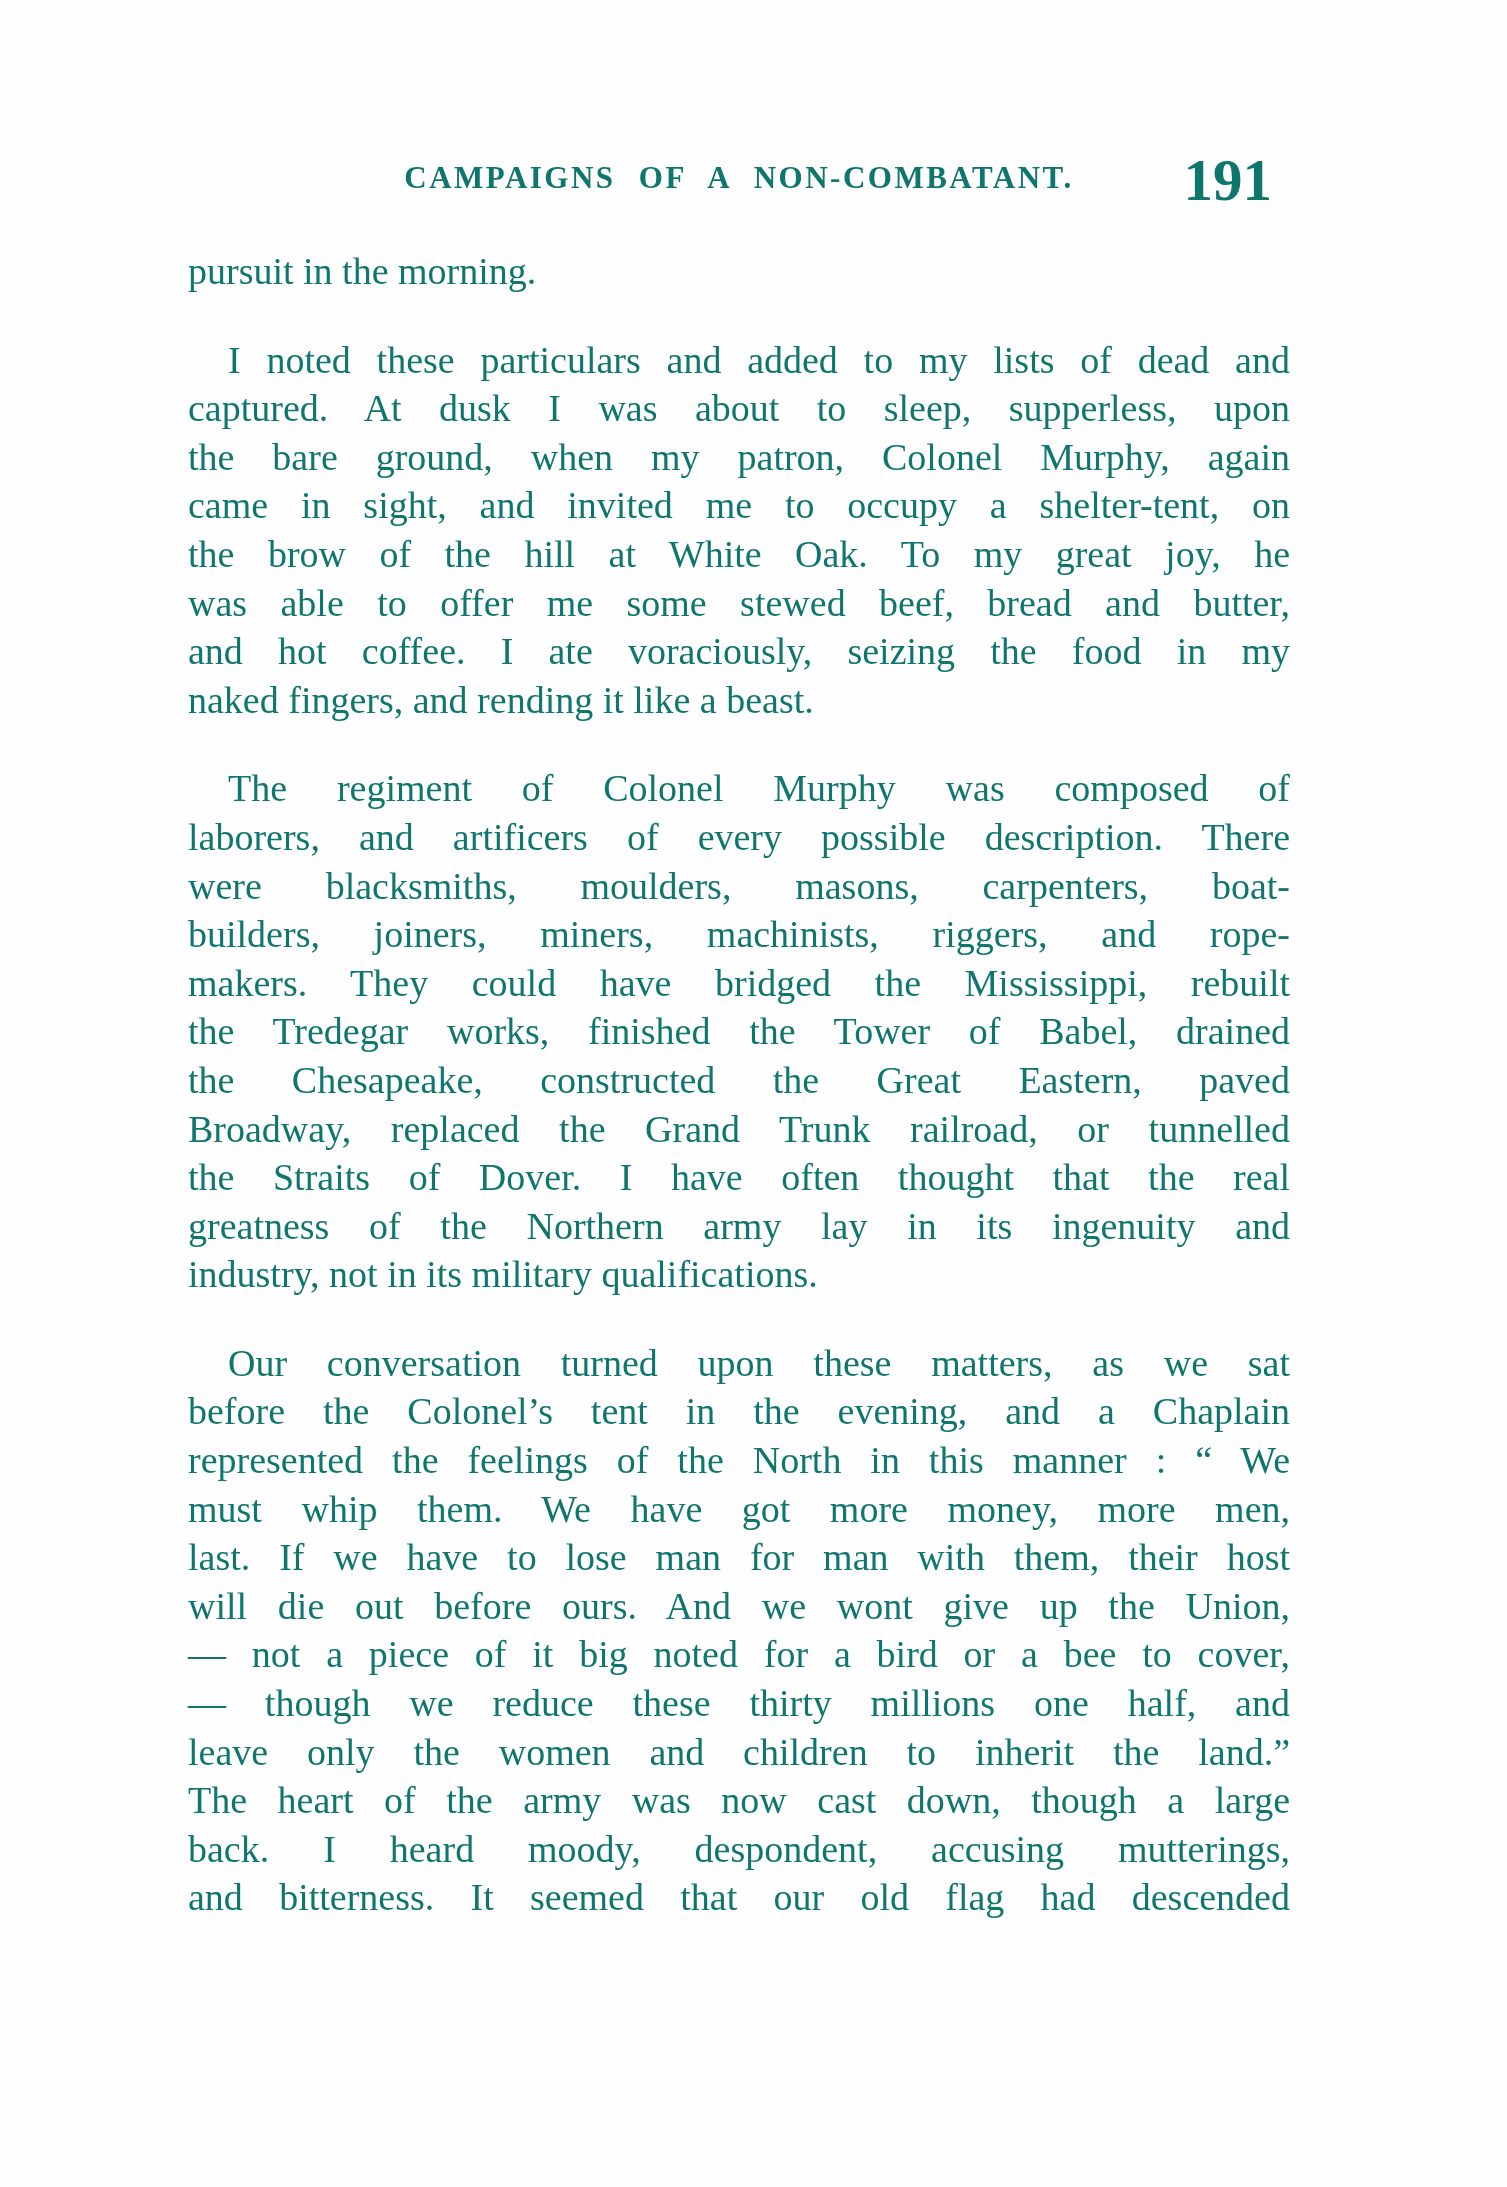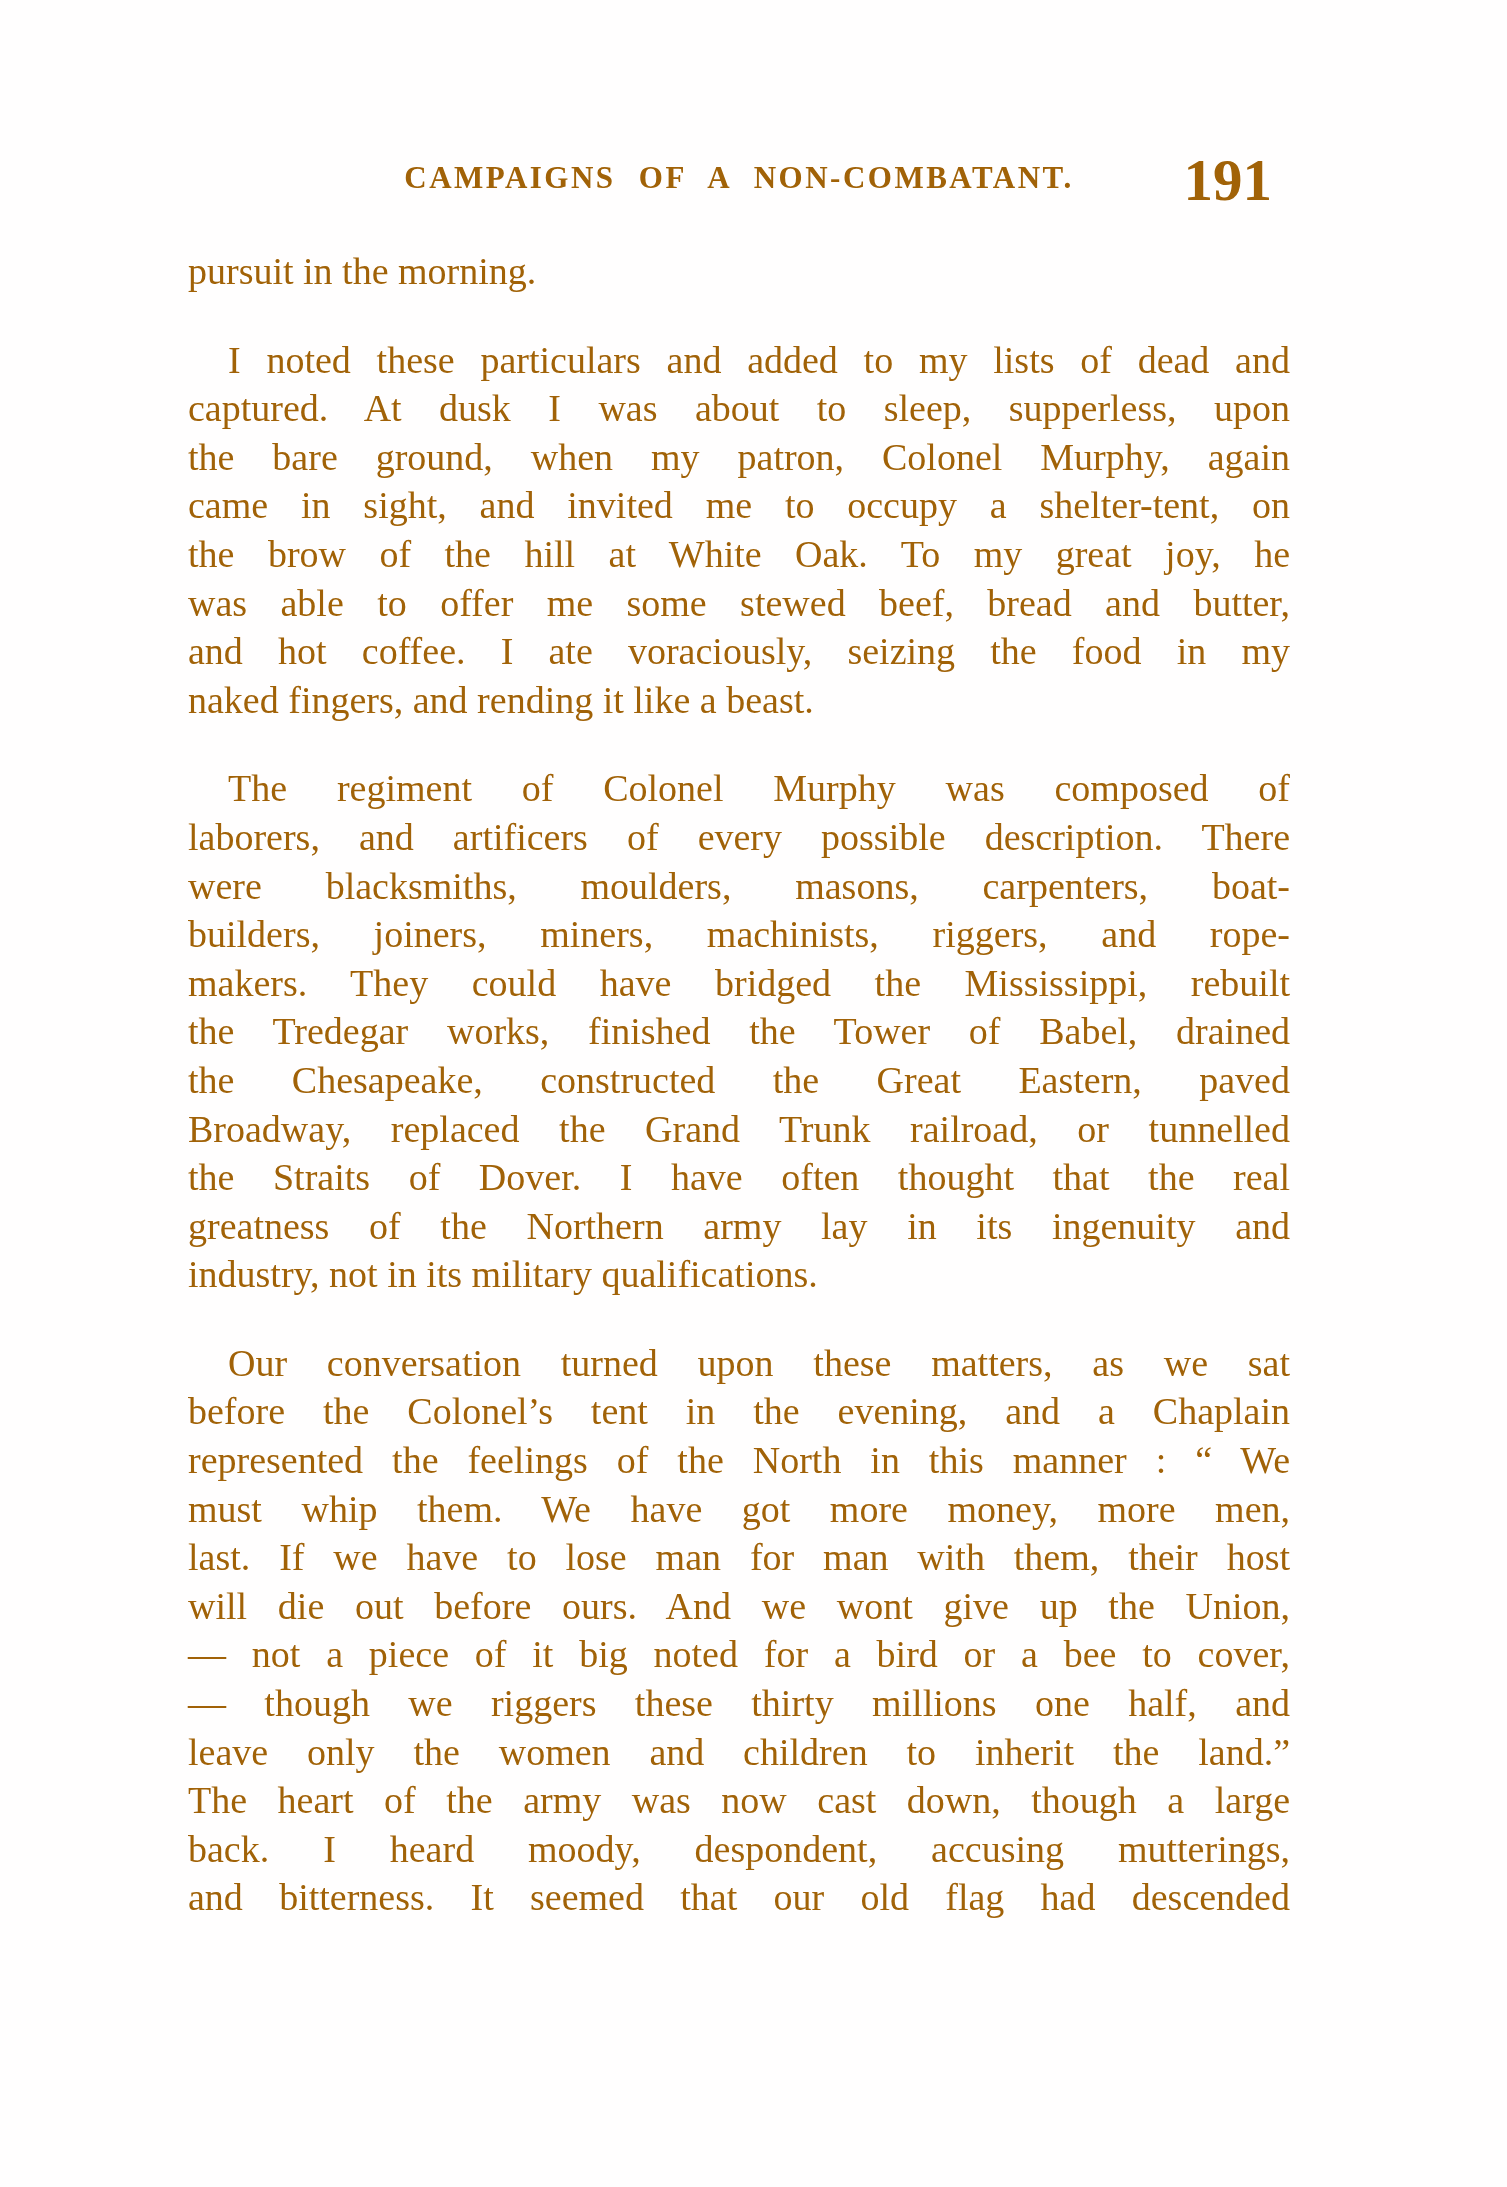--- a/index.html
+++ b/index.html
@@ -5,21 +5,21 @@
   html, body {
     margin: 0;
     padding: 0;
     background: #ffffff;
   }
   .page {
     position: relative;
     width: 1507px;
     height: 2187px;
     background: #fffefe;
-    color: #a16207;
+    color: #0f766e;
     font-family: "Liberation Serif", "DejaVu Serif", serif;
     overflow: hidden;
   }
   .running-title {
     position: absolute;
     top: 160px;
     left: 188px;
     width: 1102px;
     text-align: center;
     font-size: 31px;
@@ -85,19 +85,19 @@
       <div class="line">the Straits of Dover.  I have often thought that the real</div>
       <div class="line">greatness of the Northern army lay in its ingenuity and</div>
       <div class="line end">industry, not in its military qualifications.</div>
       <div class="line indent">Our conversation turned upon these matters, as we sat</div>
       <div class="line">before the Colonel’s tent in the evening, and a Chaplain</div>
       <div class="line">represented the feelings of the North in this manner : “ We</div>
       <div class="line">must whip them.  We have got more money, more men,</div>
       <div class="line">last.  If we have to lose man for man with them, their host</div>
       <div class="line">will die out before ours.  And we wont give up the Union,</div>
       <div class="line">— not a piece of it big noted for a bird or a bee to cover,</div>
-      <div class="line">— though we riggers these thirty millions one half, and</div>
+      <div class="line">— though we reduce these thirty millions one half, and</div>
       <div class="line">leave only the women and children to inherit the land.”</div>
       <div class="line">The heart of the army was now cast down, though a large</div>
       <div class="line">back.  I heard moody, despondent, accusing mutterings,</div>
       <div class="line">and bitterness.  It seemed that our old flag had descended</div>
     </div>
 </div>
 
 </body></html>

